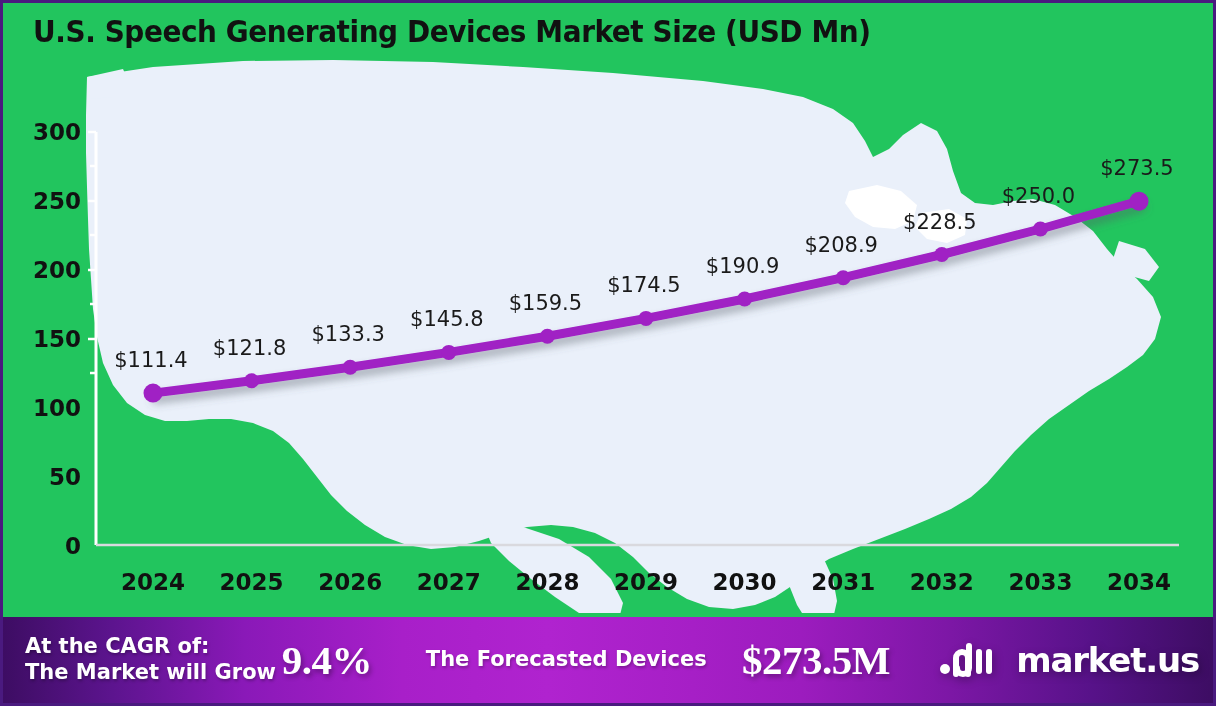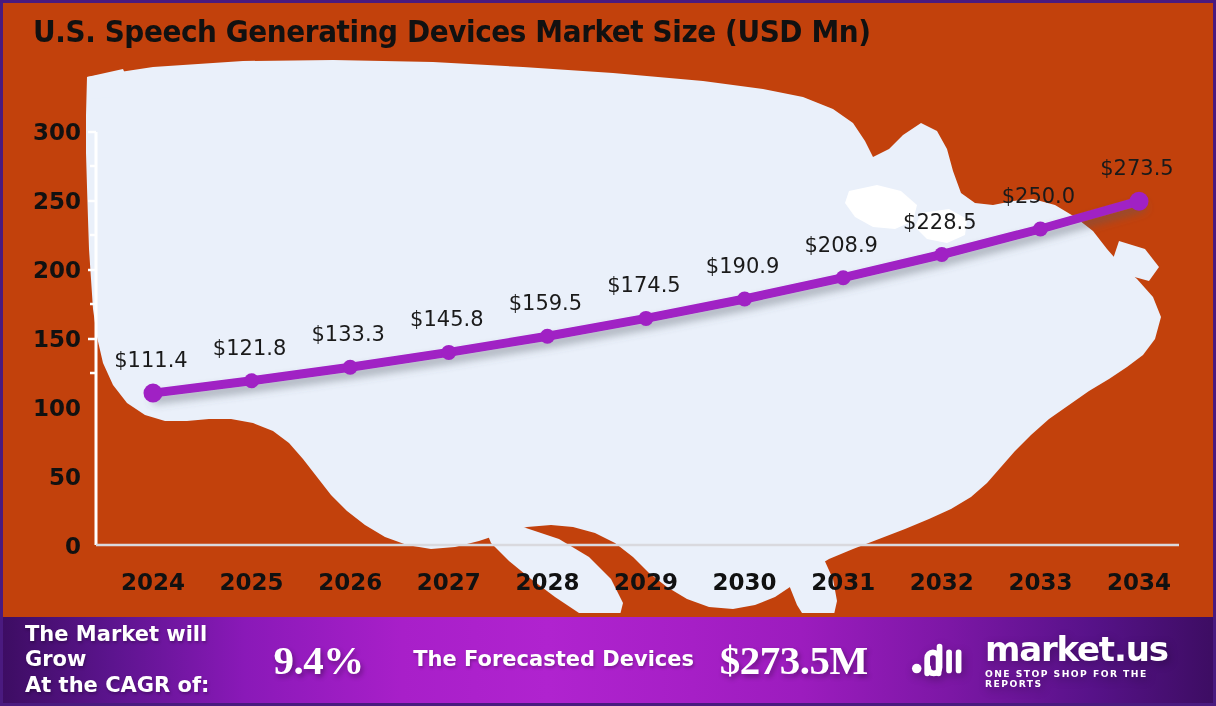--- a/index.html
+++ b/index.html
@@ -7,21 +7,21 @@
     width:1216px;height:706px;
     background:#ffffff;
     font-family:"Liberation Sans", sans-serif;
     overflow:hidden;
   }
   #frame{
     position:relative;
     width:1216px;height:706px;
     box-sizing:border-box;
     border:3px solid #4a1a7f;
-    background:#c2410c;
+    background:#22c55e;
     overflow:hidden;
   }
   
   #title{
     position:absolute;
     left:30px; top:10px;
     font-size:31px;
     font-weight:800;
     color:#111111;
     letter-spacing:-0.4px;
@@ -244,37 +244,36 @@
           <text class="xlabel" x="840.2" y="537" text-anchor="middle">2031</text>
           <text class="xlabel" x="938.8" y="537" text-anchor="middle">2032</text>
           <text class="xlabel" x="1037.4" y="537" text-anchor="middle">2033</text>
           <text class="xlabel" x="1136.0" y="537" text-anchor="middle">2034</text>
         </g>
     </svg>
   </div>
 
   <div id="footer">
     <div id="cagr-label" class="f-text">
+      <div>At the CAGR of:</div>
       <div>The Market will Grow</div>
-      <div>At the CAGR of:</div>
     </div>
     <div id="cagr-value" class="f-big">9.4%</div>
 
     <div id="fc-label" class="f-text">
       <div>The Forecasted Devices</div>
     </div>
     <div id="fc-value" class="f-big">$273.5M</div>
 
     <div id="logo">
       <svg width="56" height="44" viewBox="0 0 56 44">
         <circle cx="6" cy="31" r="5" fill="#ffffff"></circle>
         <path d="M17 36 V20 a6 6 0 0 1 12 0 V36" fill="none" stroke="#ffffff" stroke-width="6" stroke-linecap="round"></path>
         <path d="M30 8 V30 a6 6 0 0 1 -12 0" fill="none" stroke="#ffffff" stroke-width="6" stroke-linecap="round"></path>
         <rect x="37" y="11" width="6" height="25" rx="3" fill="#ffffff"></rect>
         <rect x="47" y="11" width="6" height="25" rx="3" fill="#ffffff"></rect>
       </svg>
       <div id="logo-wordmark">
         <div id="logo-name">market.us</div>
-        <div id="logo-tag">ONE STOP SHOP FOR THE REPORTS</div>
       </div>
     </div>
   </div>
 </div>
 
 </body></html>

